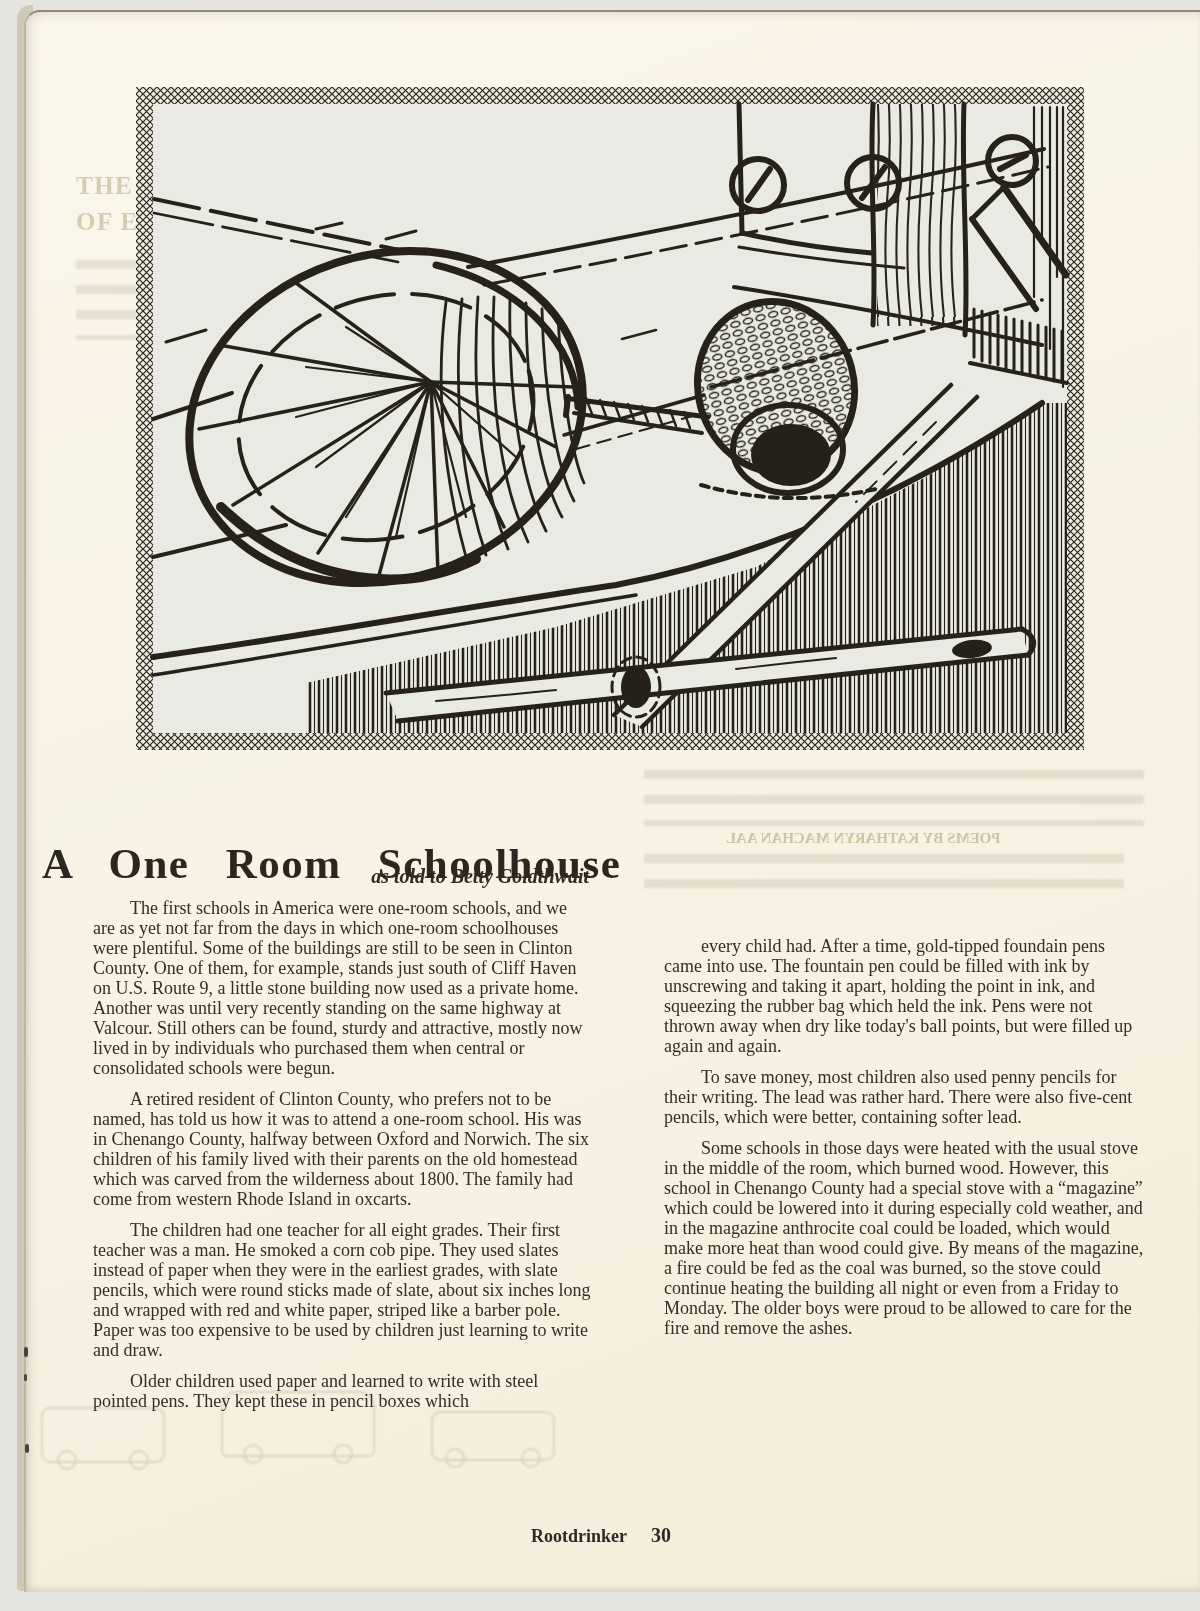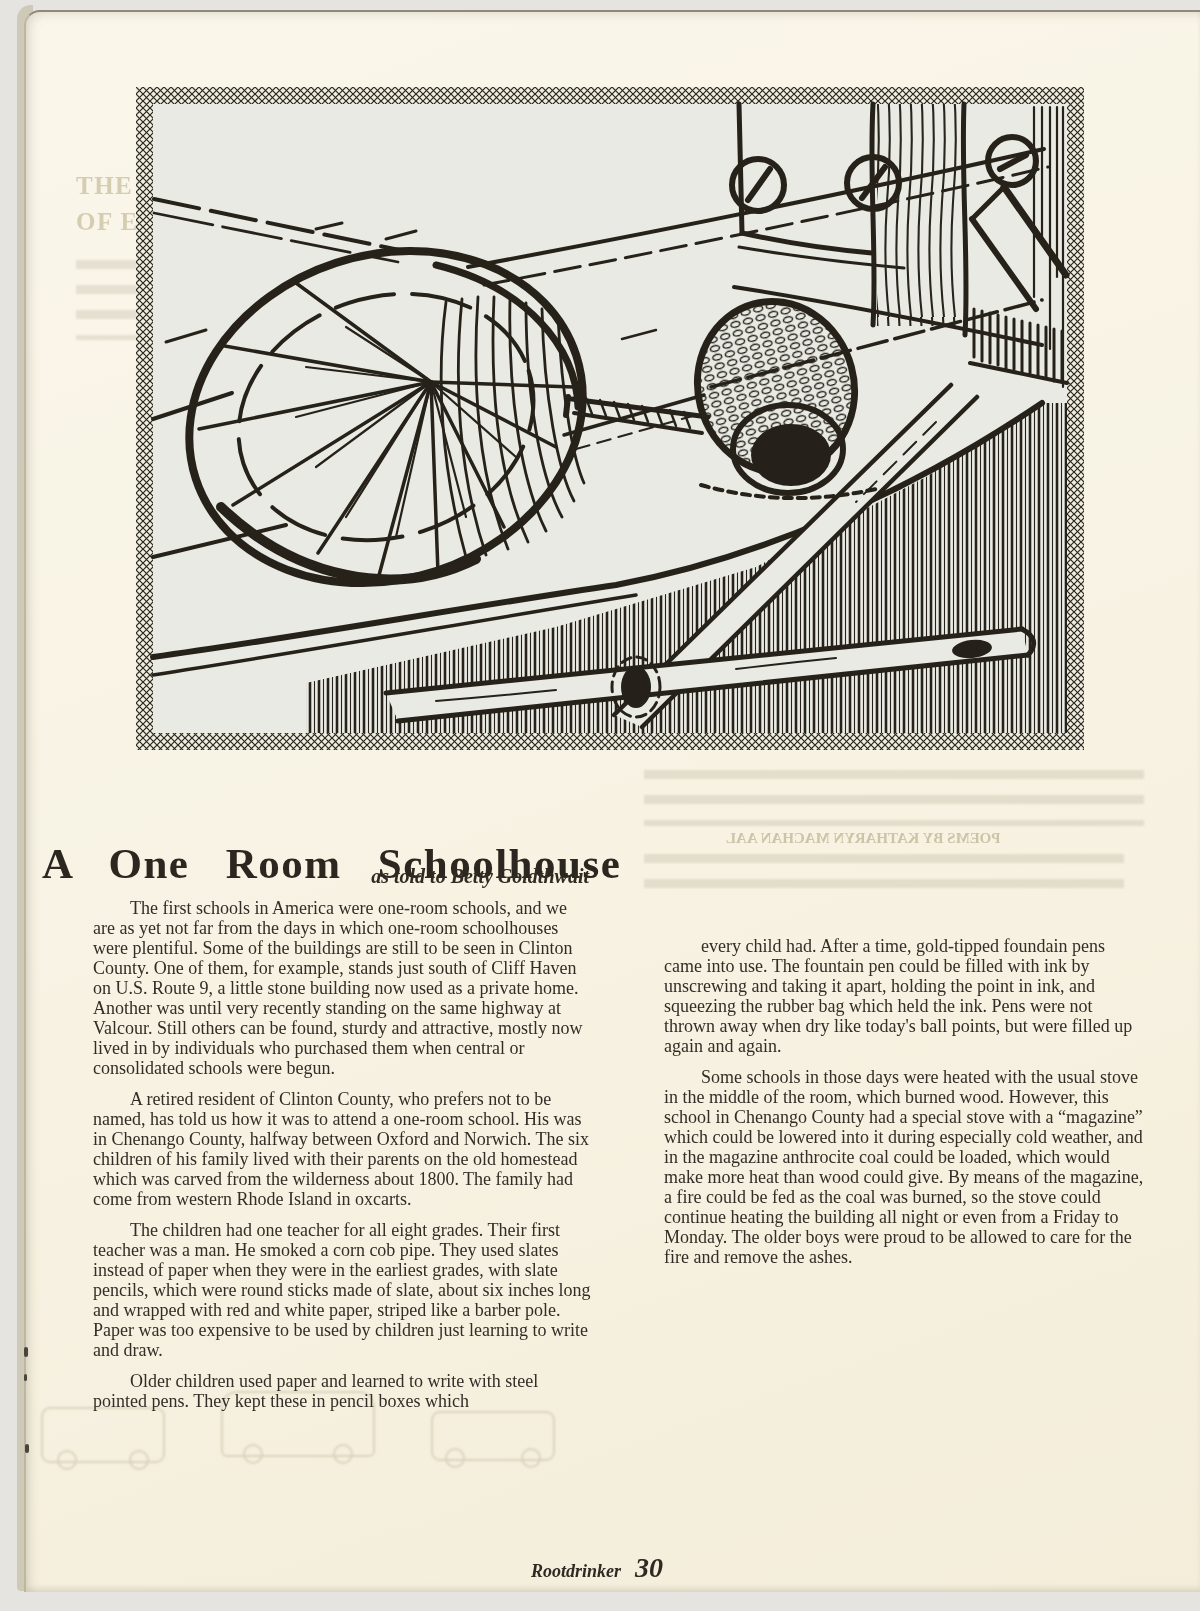--- a/index.html
+++ b/index.html
@@ -48,25 +48,25 @@
   }
   .byline{
     position:absolute;left:15px;top:853px;width:548px;text-align:right;
     font-size:20px;font-weight:bold;font-style:italic;color:#2f2a22;
   }
   .col{position:absolute;top:886px;color:#322d26;}
   .col p{margin:0 0 11px 0;font-size:18px;line-height:20px;text-indent:37px;}
   .col-left{left:67px;width:500px;}
   .col-right{left:638px;width:482px;margin-top:38px;}
   .footer{
-    position:absolute;left:505px;top:1512px;display:flex;align-items:baseline;gap:14px;
-    font-weight:bold;font-style:italic;color:#2e2922;
+    position:absolute;left:505px;top:1512px;display:flex;align-items:baseline;gap:24px;
+    font-weight:bold;color:#2e2922;
   }
   .footer .journal{font-size:18px;}
-  .footer .pageno{font-size:28px;margin-top:28px;}
+  .footer .pageno{font-size:20px;}
 </style>
 </head>
 <body>
 
 <div class="page-under"></div>
 
 <div class="page">
 
   <div class="ghost-heading" style="left:50px;top:160px;">THE LANGUAGE</div>
   <div class="ghost-heading" style="left:50px;top:196px;">OF EXTRAORDINARY OCCASIONS</div>
@@ -279,20 +279,21 @@
 
   <div class="col col-left">
     <p>The first schools in America were one-room schools, and we are as yet not far from the days in which one-room schoolhouses were plentiful. Some of the buildings are still to be seen in Clinton County. One of them, for example, stands just south of Cliff Haven on U.S. Route 9, a little stone building now used as a private home. Another was until very recently standing on the same highway at Valcour. Still others can be found, sturdy and attractive, mostly now lived in by individuals who purchased them when central or consolidated schools were begun.</p>
     <p>A retired resident of Clinton County, who prefers not to be named, has told us how it was to attend a one-room school. His was in Chenango County, halfway between Oxford and Norwich. The six children of his family lived with their parents on the old homestead which was carved from the wilderness about 1800. The family had come from western Rhode Island in oxcarts.</p>
     <p>The children had one teacher for all eight grades. Their first teacher was a man. He smoked a corn cob pipe. They used slates instead of paper when they were in the earliest grades, with slate pencils, which were round sticks made of slate, about six inches long and wrapped with red and white paper, striped like a barber pole. Paper was too expensive to be used by children just learning to write and draw.</p>
     <p>Older children used paper and learned to write with steel pointed pens. They kept these in pencil boxes which</p>
   </div>
 
   <div class="col col-right">
     <p>every child had. After a time, gold-tipped foundain pens came into use. The fountain pen could be filled with ink by unscrewing and taking it apart, holding the point in ink, and squeezing the rubber bag which held the ink. Pens were not thrown away when dry like today's ball points, but were filled up again and again.</p>
+    <p>To save money, most children also used penny pencils for their writing. The lead was rather hard. There were also five-cent pencils, which were better, containing softer lead.</p>
     <p>Some schools in those days were heated with the usual stove in the middle of the room, which burned wood. However, this school in Chenango County had a special stove with a “magazine” which could be lowered into it during especially cold weather, and in the magazine anthrocite coal could be loaded, which would make more heat than wood could give. By means of the magazine, a fire could be fed as the coal was burned, so the stove could continue heating the building all night or even from a Friday to Monday. The older boys were proud to be allowed to care for the fire and remove the ashes.</p>
   </div>
 
   <div class="footer">
     <span class="journal">Rootdrinker</span>
     <span class="pageno">30</span>
   </div>
 
 </div>
 

